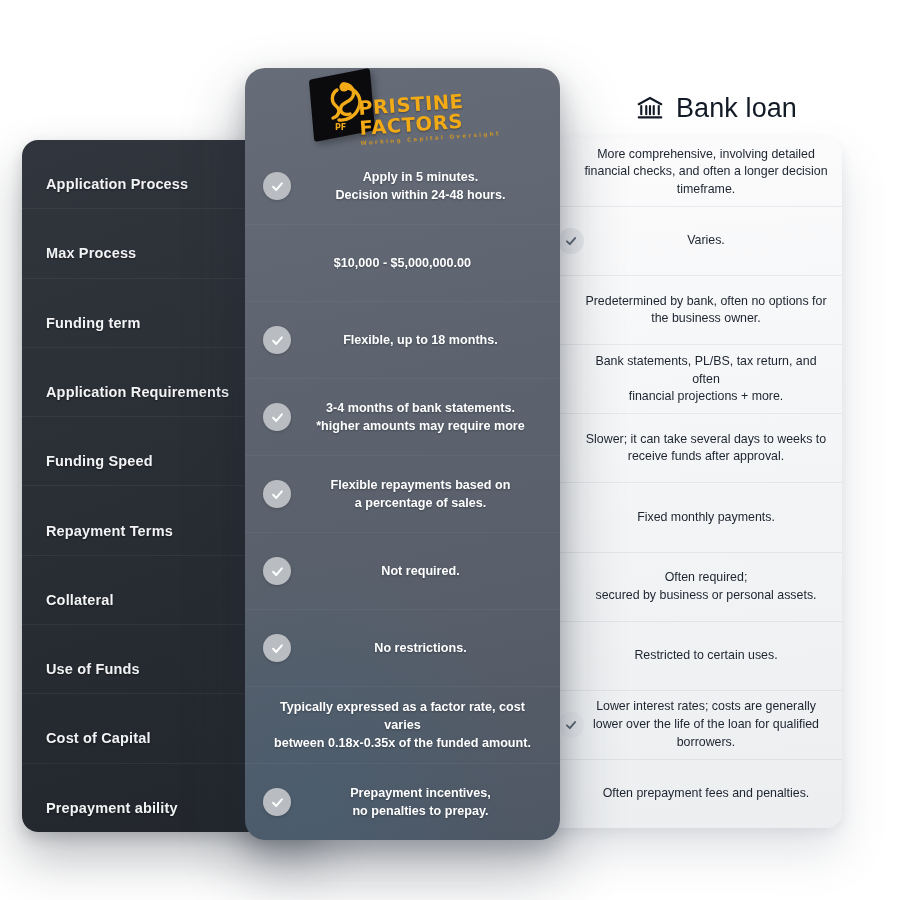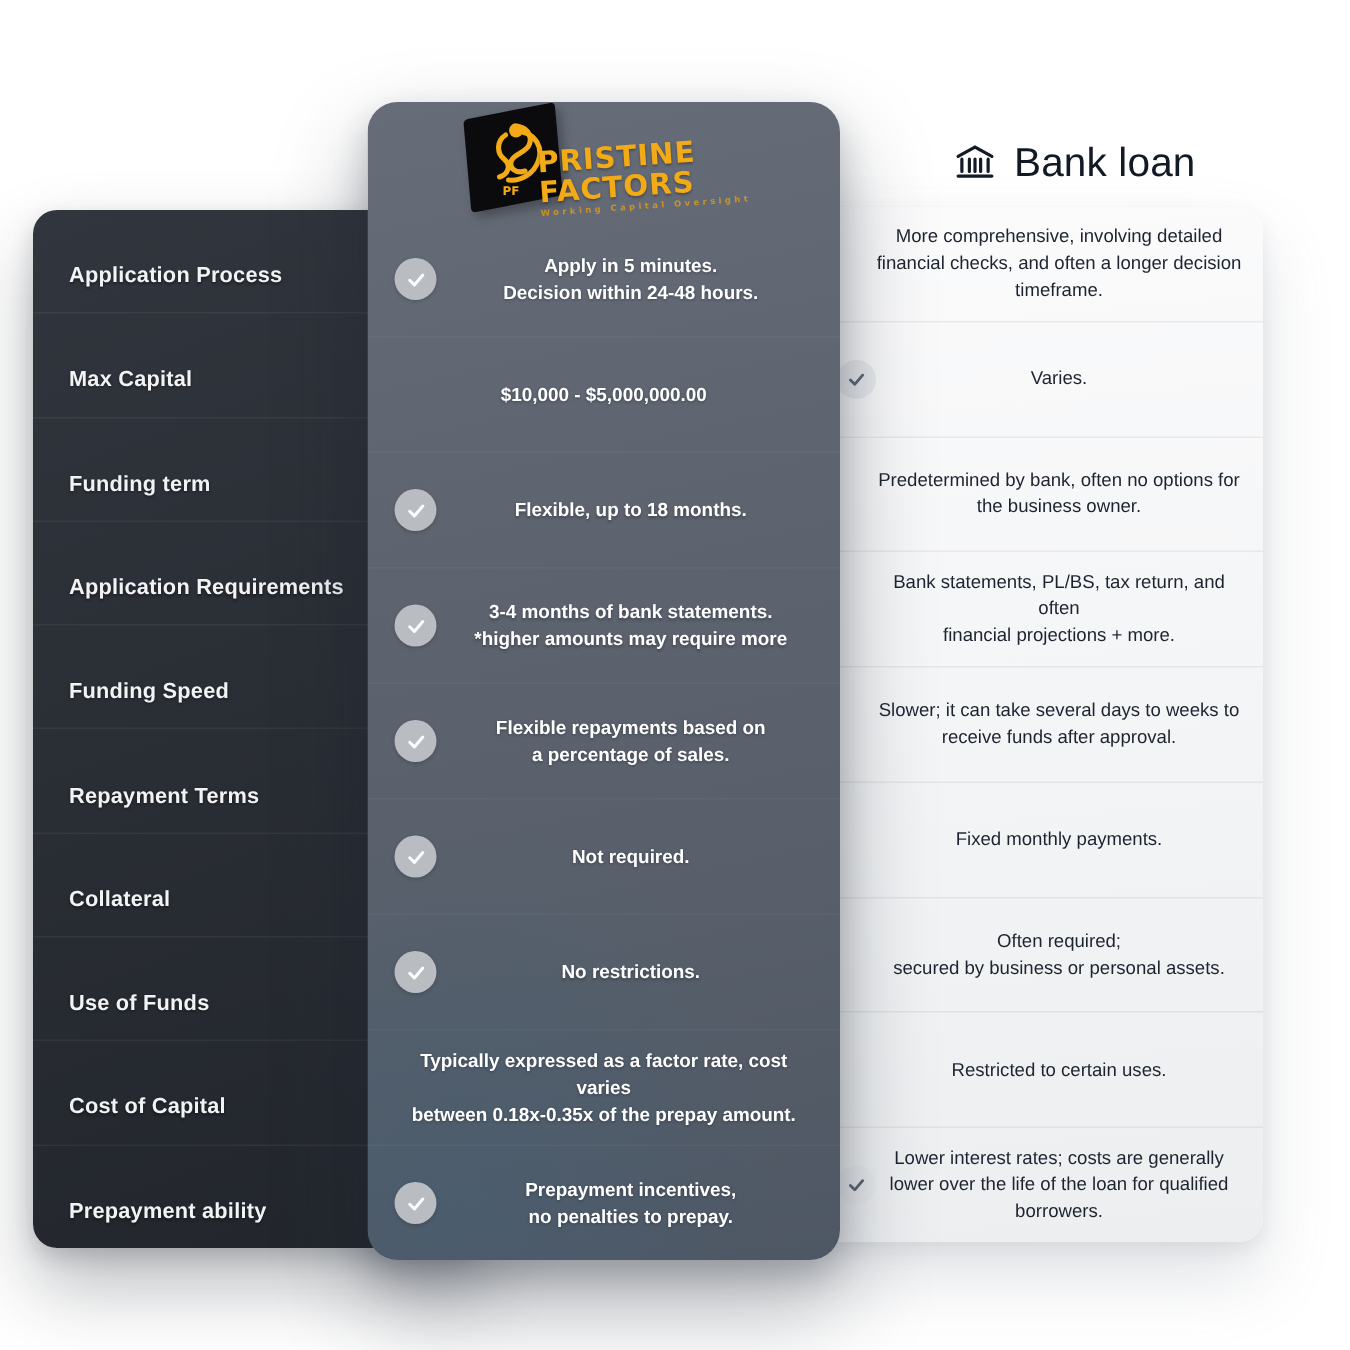--- a/index.html
+++ b/index.html
@@ -255,21 +255,21 @@
 <div id="stage">
 
   <div class="ambient"></div>
 
   <div class="left-panel">
     <div class="left-rows" id="left-rows">
         <div class="lrow">
           <span class="lrow-label">Application Process</span>
         </div>
         <div class="lrow">
-          <span class="lrow-label">Max Capital</span>
+          <span class="lrow-label">Max Process</span>
         </div>
         <div class="lrow">
           <span class="lrow-label">Funding term</span>
         </div>
         <div class="lrow">
           <span class="lrow-label">Application Requirements</span>
         </div>
         <div class="lrow">
           <span class="lrow-label">Funding Speed</span>
         </div>
@@ -341,20 +341,23 @@
         </div>
         <div class="rrow">
           <span class="rcheck">
             <svg viewBox="0 0 24 24" fill="none" stroke="#5c6675" stroke-width="3.2" stroke-linecap="round" stroke-linejoin="round">
               <path d="M5 12.5 L10 17.5 L19 7"></path>
             </svg>
           </span>
           <span class="rrow-text">Lower interest rates; costs are generally
 lower over the life of the loan for qualified
 borrowers.</span>
+        </div>
+        <div class="rrow">
+          <span class="rrow-text">Often prepayment fees and penalties.</span>
         </div>
       </div>
   </div>
 
   <div class="mid-card">
     <div class="mid-inner">
       <div class="mid-head">
         <div class="logo-wrap">
           <div class="logo-diamond"></div>
           <svg class="logo-mark" viewBox="0 0 54 58">
@@ -422,21 +425,21 @@
           <div class="mrow">
             <span class="mcheck">
               <svg viewBox="0 0 24 24" fill="none" stroke="#ffffff" stroke-width="3.2" stroke-linecap="round" stroke-linejoin="round">
                 <path d="M5 12.5 L10 17.5 L19 7"></path>
               </svg>
             </span>
             <span class="mrow-text">No restrictions.</span>
           </div>
           <div class="mrow wide">
             <span class="mrow-text">Typically expressed as a factor rate, cost varies
-between 0.18x-0.35x of the prepay amount.</span>
+between 0.18x-0.35x of the funded amount.</span>
           </div>
           <div class="mrow">
             <span class="mcheck">
               <svg viewBox="0 0 24 24" fill="none" stroke="#ffffff" stroke-width="3.2" stroke-linecap="round" stroke-linejoin="round">
                 <path d="M5 12.5 L10 17.5 L19 7"></path>
               </svg>
             </span>
             <span class="mrow-text">Prepayment incentives,
 no penalties to prepay.</span>
           </div>

